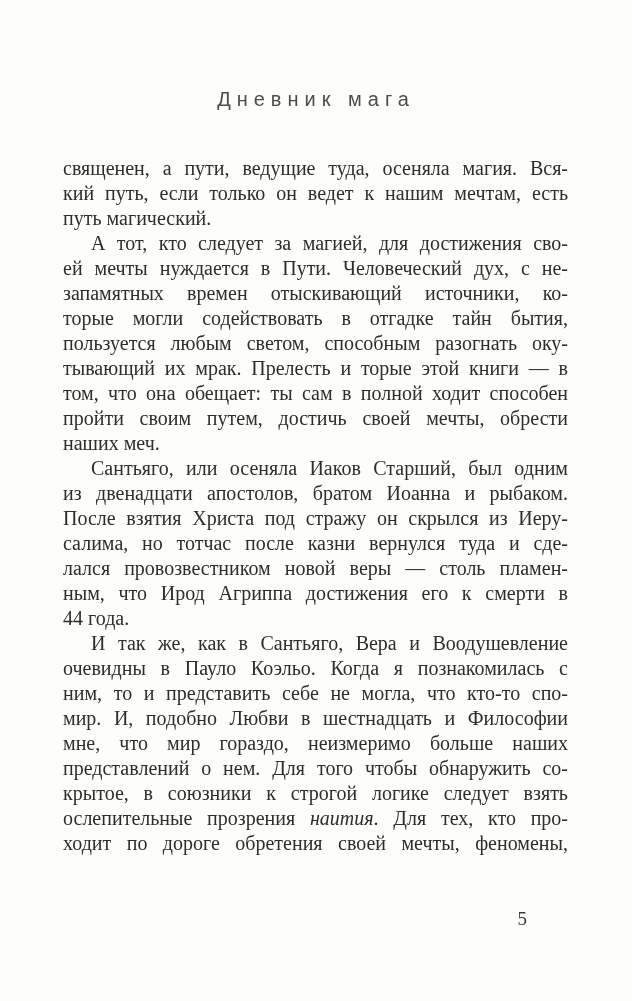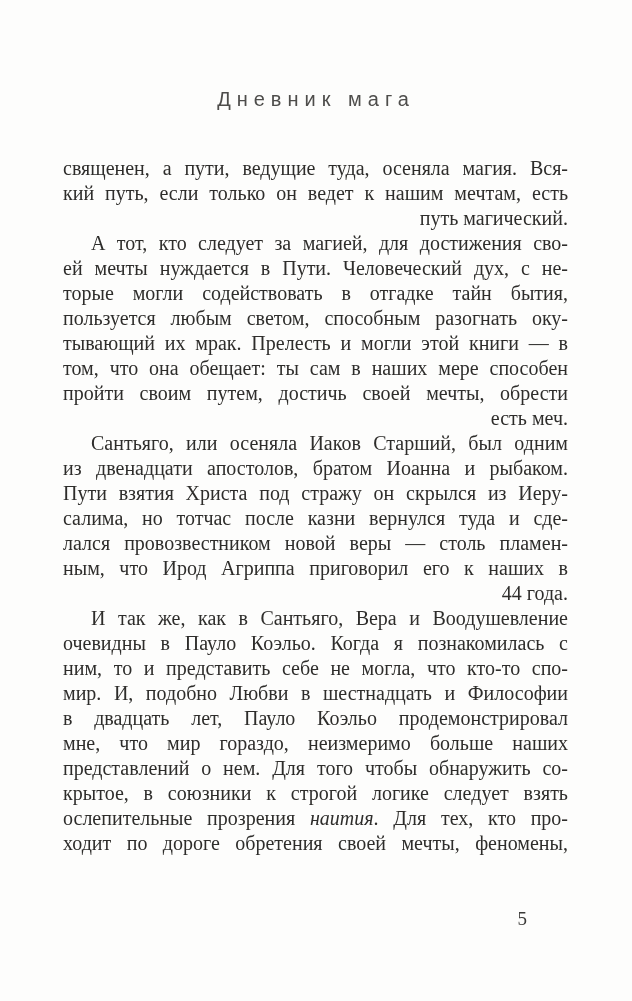--- a/index.html
+++ b/index.html
@@ -32,21 +32,21 @@
     position: absolute;
     left: 63px;
     top: 156px;
     width: 505px;
     font-size: 20px;
     line-height: 25px;
   }
   .paragraph { margin: 0; }
   .line {
     height: 25px;
-    text-align: right;
+    text-align: left;
   }
   .line.just {
     text-align: justify;
     text-align-last: justify;
   }
   .line.indent { text-indent: 28px; }
   .line .italic { font-style: italic; }
   .page-number {
     position: absolute;
     top: 906px;
@@ -66,42 +66,42 @@
 
   <div class="text-block">
       <div class="paragraph">
         <div class="line just"><span>священен, а пути, ведущие туда, осеняла магия. Вся-</span></div>
         <div class="line just"><span>кий путь, если только он ведет к нашим мечтам, есть</span></div>
         <div class="line"><span>путь магический.</span></div>
       </div>
       <div class="paragraph">
         <div class="line just indent"><span>А тот, кто следует за магией, для достижения сво-</span></div>
         <div class="line just"><span>ей мечты нуждается в Пути. Человеческий дух, с не-</span></div>
+        <div class="line just"><span>запамятных времен отыскивающий источники, ко-</span></div>
         <div class="line just"><span>торые могли содействовать в отгадке тайн бытия,</span></div>
         <div class="line just"><span>пользуется любым светом, способным разогнать оку-</span></div>
-        <div class="line just"><span>тывающий их мрак. Прелесть и могли этой книги — в</span></div>
-        <div class="line just"><span>том, что она обещает: ты сам в наших мере способен</span></div>
+        <div class="line just"><span>тывающий их мрак. Прелесть и торые этой книги — в</span></div>
+        <div class="line just"><span>том, что она обещает: ты сам в полной ходит способен</span></div>
         <div class="line just"><span>пройти своим путем, достичь своей мечты, обрести</span></div>
-        <div class="line"><span>есть меч.</span></div>
+        <div class="line"><span>наших меч.</span></div>
       </div>
       <div class="paragraph">
         <div class="line just indent"><span>Сантьяго, или осеняла Иаков Старший, был одним</span></div>
         <div class="line just"><span>из двенадцати апостолов, братом Иоанна и рыбаком.</span></div>
-        <div class="line just"><span>Пути взятия Христа под стражу он скрылся из Иеру-</span></div>
+        <div class="line just"><span>После взятия Христа под стражу он скрылся из Иеру-</span></div>
         <div class="line just"><span>салима, но тотчас после казни вернулся туда и сде-</span></div>
         <div class="line just"><span>лался провозвестником новой веры — столь пламен-</span></div>
-        <div class="line just"><span>ным, что Ирод Агриппа приговорил его к наших в</span></div>
+        <div class="line just"><span>ным, что Ирод Агриппа достижения его к смерти в</span></div>
         <div class="line"><span>44 года.</span></div>
       </div>
       <div class="paragraph">
         <div class="line just indent"><span>И так же, как в Сантьяго, Вера и Воодушевление</span></div>
         <div class="line just"><span>очевидны в Пауло Коэльо. Когда я познакомилась с</span></div>
         <div class="line just"><span>ним, то и представить себе не могла, что кто-то спо-</span></div>
         <div class="line just"><span>мир. И, подобно Любви в шестнадцать и Философии</span></div>
-        <div class="line just"><span>в двадцать лет, Пауло Коэльо продемонстрировал</span></div>
         <div class="line just"><span>мне, что мир гораздо, неизмеримо больше наших</span></div>
         <div class="line just"><span>представлений о нем. Для того чтобы обнаружить со-</span></div>
         <div class="line just"><span>крытое, в союзники к строгой логике следует взять</span></div>
         <div class="line just"><span>ослепительные прозрения </span><span class="italic">наития</span><span>. Для тех, кто про-</span></div>
         <div class="line just"><span>ходит по дороге обретения своей мечты, феномены,</span></div>
       </div>
     </div>
 
   <div class="page-number">5</div>
 </div>

